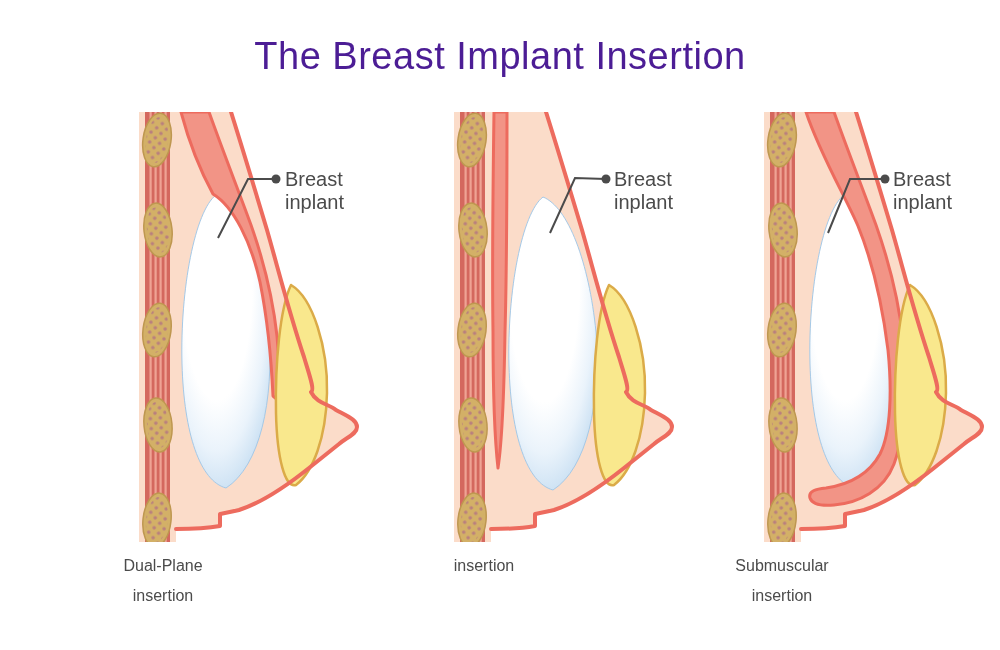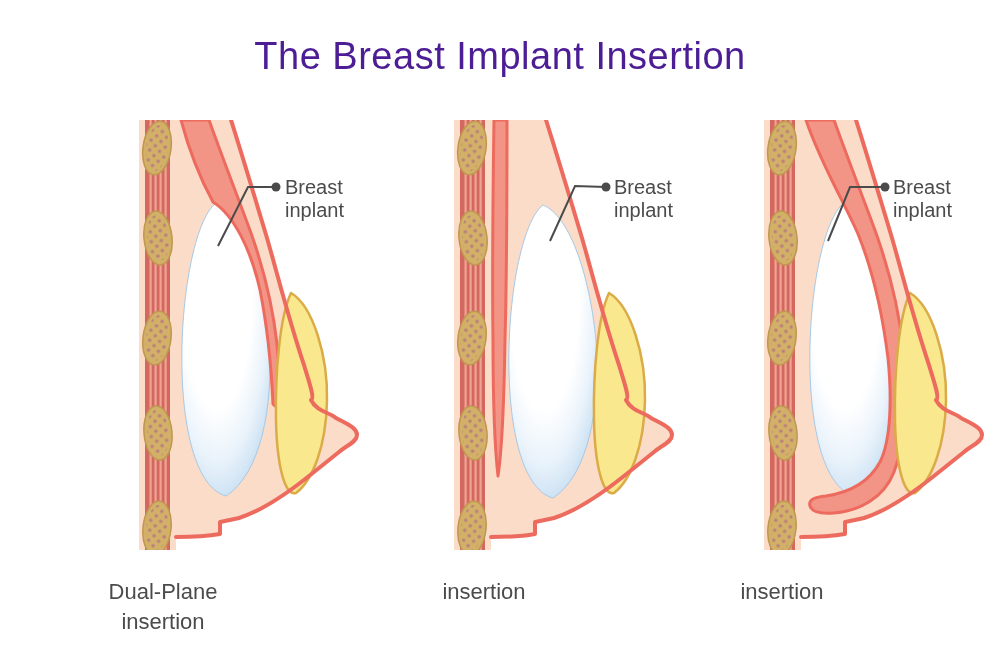--- a/index.html
+++ b/index.html
@@ -1,23 +1,23 @@
 <!DOCTYPE html>
 <html><head>
 <meta charset="utf-8">
 <style>
   html,body{margin:0;padding:0;background:#ffffff;}
   #stage{position:relative;width:1000px;height:650px;background:#ffffff;overflow:hidden;
          font-family:"Liberation Sans", sans-serif;}
   .title{position:absolute;top:34px;left:0;width:1000px;text-align:center;
          font-size:38px;line-height:44px;font-weight:400;letter-spacing:.5px;color:#4c1d95;}
-  .panel{position:absolute;top:120px;width:300px;height:430px;padding-left:43px;}
+  .panel{position:absolute;top:112px;width:300px;height:430px;padding-left:43px;}
   #panel-dual{left:96px;} #panel-subglandular{left:411px;} #panel-submuscular{left:721px;}
-  .caption{position:absolute;top:577px;width:240px;text-align:center;
-           font-size:22px;line-height:30px;color:#4b4b4b;}
+  .caption{position:absolute;top:551px;width:240px;text-align:center;
+           font-size:16px;line-height:30px;color:#4b4b4b;}
   #caption-dual{left:43px;} #caption-subglandular{left:364px;} #caption-submuscular{left:662px;}
   svg text{font-family:"Liberation Sans", sans-serif;font-size:20px;fill:#4b4b4b;}
   .lead{stroke:#4b4b4b;stroke-width:2;fill:none;}
   .outline{fill:none;stroke:#ed6b5e;stroke-width:4;stroke-linecap:round;stroke-linejoin:round;}
   .muscle{fill:#f29486;stroke:#ed6b5e;stroke-width:3;stroke-linejoin:round;stroke-linecap:round;}
   .skinfill{fill:#fbdcc9;}
   .gland{fill:#f9e88d;stroke:#dbab48;stroke-width:2.5;stroke-linejoin:round;}
   .implant{fill:url(#impGrad);stroke:#a5c9e7;stroke-width:1;}
 </style>
 </head>
@@ -161,16 +161,17 @@
   </div>
 
   <div class="caption" id="caption-dual">
     <div>Dual-Plane</div>
     <div>insertion</div>
   </div>
   <div class="caption" id="caption-subglandular">
     <div>insertion</div>
   </div>
   <div class="caption" id="caption-submuscular">
+    <div>Submuscular</div>
     <div>insertion</div>
   </div>
 
 </div>
 
 </body></html>

